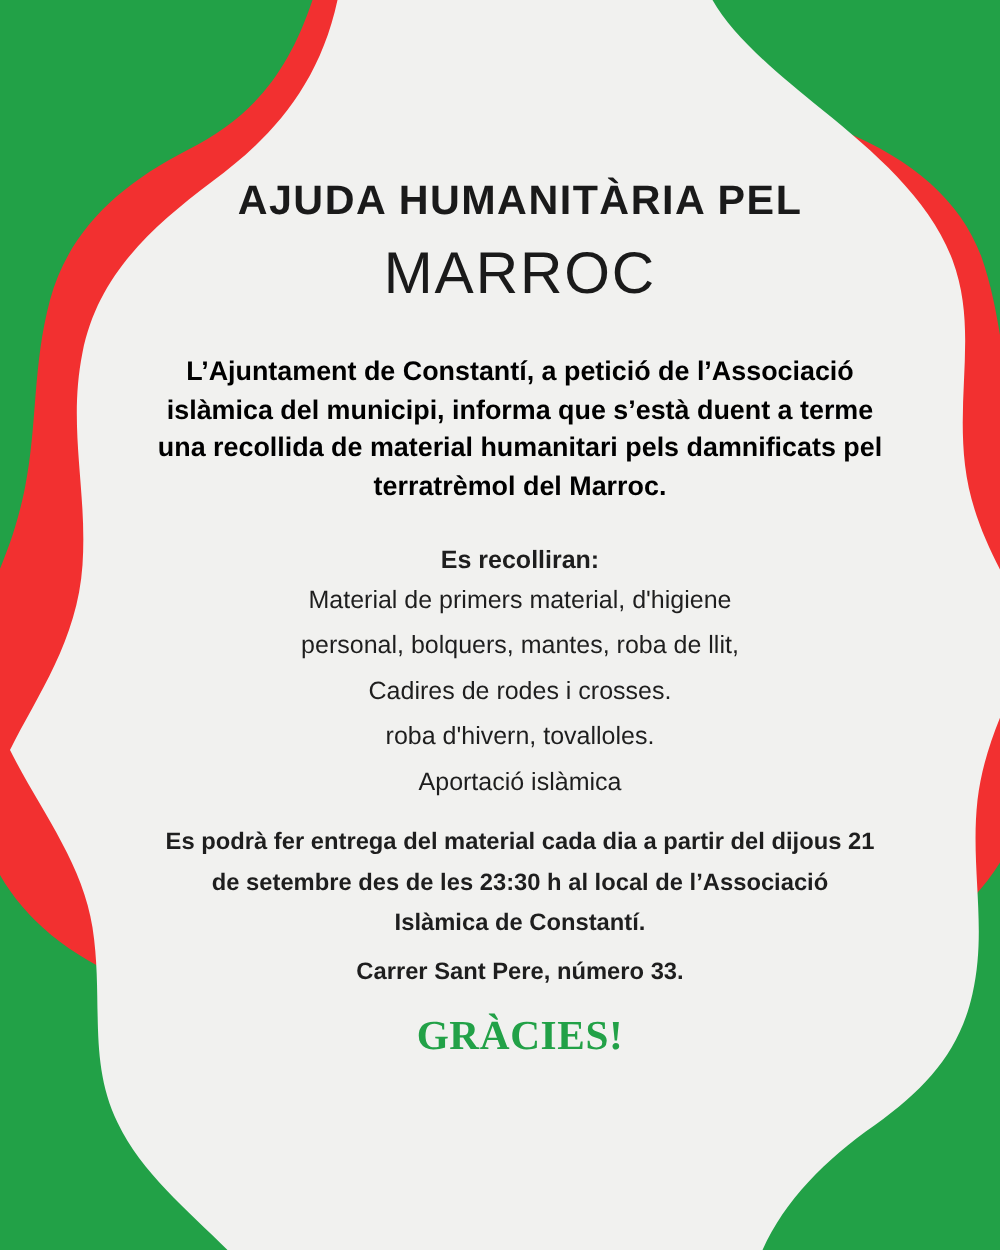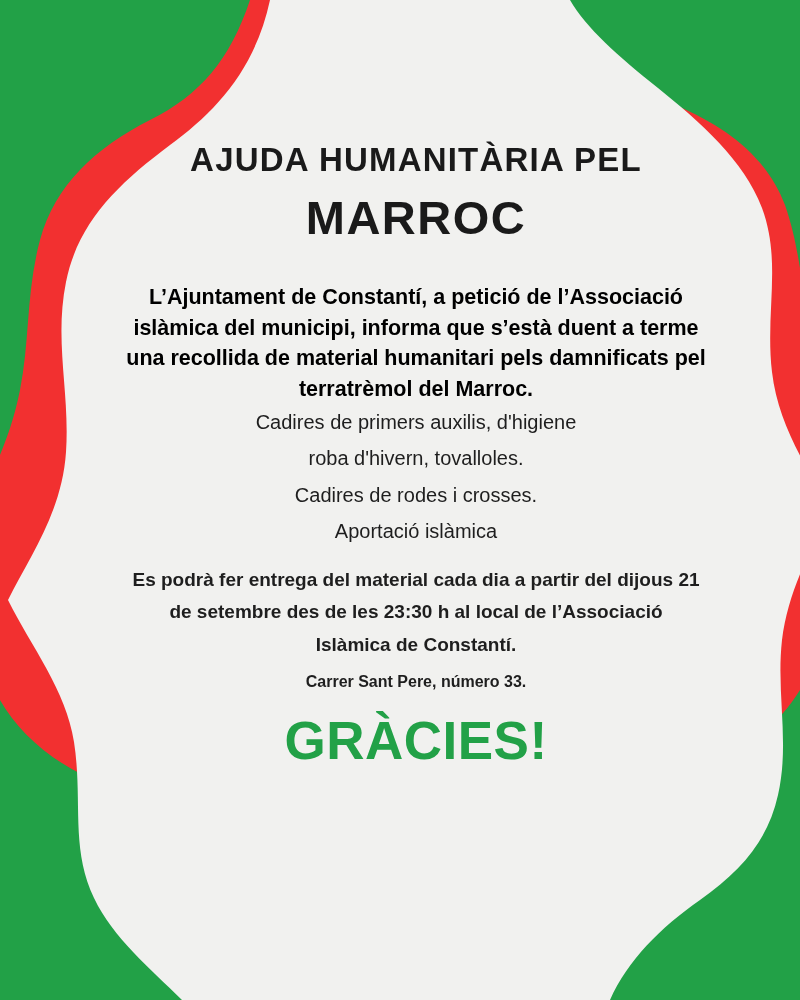--- a/index.html
+++ b/index.html
@@ -45,21 +45,21 @@
     font-size: 33px;
     font-weight: bold;
     letter-spacing: 1.2px;
     color: #1a1a1a;
     line-height: 1.1;
   }
   .title-line2 {
     margin: 0;
     padding-top: 14px;
     font-size: 47px;
-    font-weight: bold;
+    font-weight: normal;
     letter-spacing: 1.5px;
     color: #1a1a1a;
     line-height: 1.1;
   }
   .intro {
     margin: 0;
     padding-top: 38px;
     font-size: 21.5px;
     font-weight: bold;
     color: #000000;
@@ -92,33 +92,34 @@
     font-size: 19px;
     font-weight: bold;
     color: #1e1e1e;
     line-height: 1.72;
     padding-left: 20px;
     padding-right: 20px;
   }
   .address {
     margin: 0;
     padding-top: 8px;
-    font-size: 16px;
+    font-size: 19px;
     font-weight: bold;
     color: #1e1e1e;
     line-height: 1.5;
   }
   .thanks {
     margin: 0;
     padding-top: 18px;
-    font-size: 53px;
+    font-size: 33px;
     font-weight: bold;
     color: #22a147;
     letter-spacing: 0.5px;
     line-height: 1.1;
+    font-family: Liberation Serif, serif;
   }
 </style>
 </head>
 <body>
 
 <div class="poster">
 
   <svg class="decor-svg" viewBox="0 0 800 1000" preserveAspectRatio="none">
 
     <rect x="0" y="0" width="800" height="1000" fill="#f23030"></rect>
@@ -150,25 +151,27 @@
       C618,56 586,28 570,0
       Z" fill="#f1f1ef"></path>
   </svg>
 
   <div class="content">
     <h1 class="title-line1">AJUDA HUMANITÀRIA PEL</h1>
     <h1 class="title-line2">MARROC</h1>
 
     <p class="intro">L’Ajuntament de Constantí, a petició de l’Associació islàmica del municipi, informa que s’està duent a terme una recollida de material humanitari pels damnificats pel terratrèmol del Marroc.</p>
 
+    <p class="subhead">Es recolliran:</p>
 
     <ul class="items">
-      <li>Cadires de primers auxilis, d'higiene</li>
+      <li>Material de primers material, d'higiene</li>
+      <li>personal, bolquers, mantes, roba de llit,</li>
+      <li>Cadires de rodes i crosses.</li>
       <li>roba d'hivern, tovalloles.</li>
-      <li>Cadires de rodes i crosses.</li>
       <li>Aportació islàmica</li>
     </ul>
 
     <p class="delivery">Es podrà fer entrega del material cada dia a partir del dijous 21 de setembre des de les 23:30 h al local de l’Associació Islàmica de Constantí.</p>
     <p class="address">Carrer Sant Pere, número 33.</p>
     <p class="thanks">GRÀCIES!</p>
   </div>
 
 </div>
 

